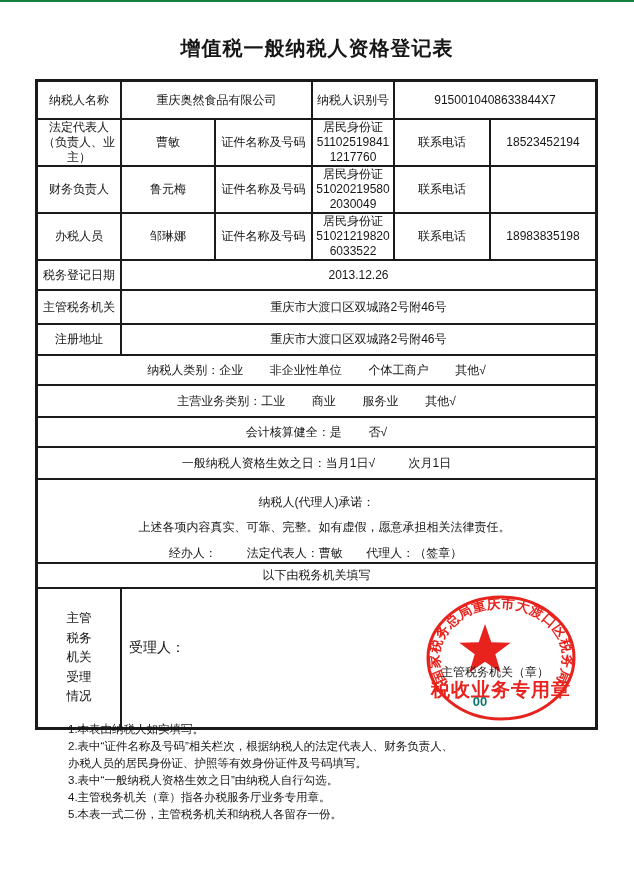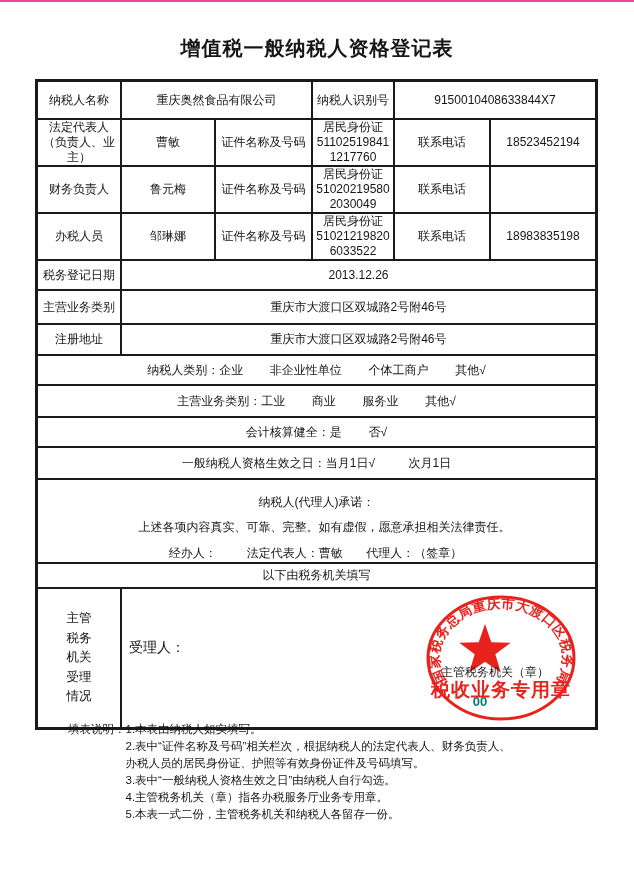--- a/index.html
+++ b/index.html
@@ -2,21 +2,21 @@
 <html><head>
 <meta charset="utf-8">
 <style>
   html,body{margin:0;padding:0;}
   body{
     width:634px;height:894px;background:#f4f4f4;
     font-family:"Liberation Sans","DejaVu Sans",sans-serif;color:#161616;
   }
   .page{
     position:relative;width:634px;height:894px;background:#ffffff;
-    overflow:hidden;border-top:2px solid #ec4899;box-sizing:border-box;
+    overflow:hidden;border-top:2px solid #15803d;box-sizing:border-box;
   }
   .title{
     position:absolute;top:33px;left:0;width:100%;
     text-align:center;font-size:20px;font-weight:bold;letter-spacing:1px;margin:0;
   }
   table.form-table{
     position:absolute;left:35px;top:77px;
     border-collapse:separate;border-spacing:2px;
     background:#1a1a1a;border:1px solid #1a1a1a;
     table-layout:fixed;
@@ -121,21 +121,21 @@
       <td>联系电话</td>
       <td>18983835198</td>
     </tr>
 
     <tr>
       <td style="height:28px">税务登记日期</td>
       <td colspan="5" class="la">2013.12.26</td>
     </tr>
 
     <tr>
-      <td style="height:32px">主营业务类别</td>
+      <td style="height:32px">主管税务机关</td>
       <td colspan="5" class="la">重庆市大渡口区双城路2号附46号</td>
     </tr>
 
     <tr>
       <td style="height:29px">注册地址</td>
       <td colspan="5" class="la">重庆市大渡口区双城路2号附46号</td>
     </tr>
 
     <tr>
       <td colspan="6" class="pre" style="height:28px">纳税人类别：企业        非企业性单位        个体工商户        其他√</td>
@@ -192,21 +192,20 @@
           <div class="stamp-black-label">主管税务机关（章）</div>
           <div class="stamp-red-line1" style="color:#e8231e">税收业务专用章</div>
           <div class="stamp-red-line2" style="color:#0f766e">00</div>
         </div>
       </td>
     </tr>
   </tbody>
     </table>
 
   <div class="notes">
-    <span class="notes-label">填表说明：</span>
     <div class="notes-body">
       <div>1.本表由纳税人如实填写。</div>
       <div>2.表中“证件名称及号码”相关栏次，根据纳税人的法定代表人、财务负责人、</div>
       <div>办税人员的居民身份证、护照等有效身份证件及号码填写。</div>
       <div>3.表中“一般纳税人资格生效之日”由纳税人自行勾选。</div>
       <div>4.主管税务机关（章）指各办税服务厅业务专用章。</div>
       <div>5.本表一式二份，主管税务机关和纳税人各留存一份。</div>
     </div>
   </div>
 

